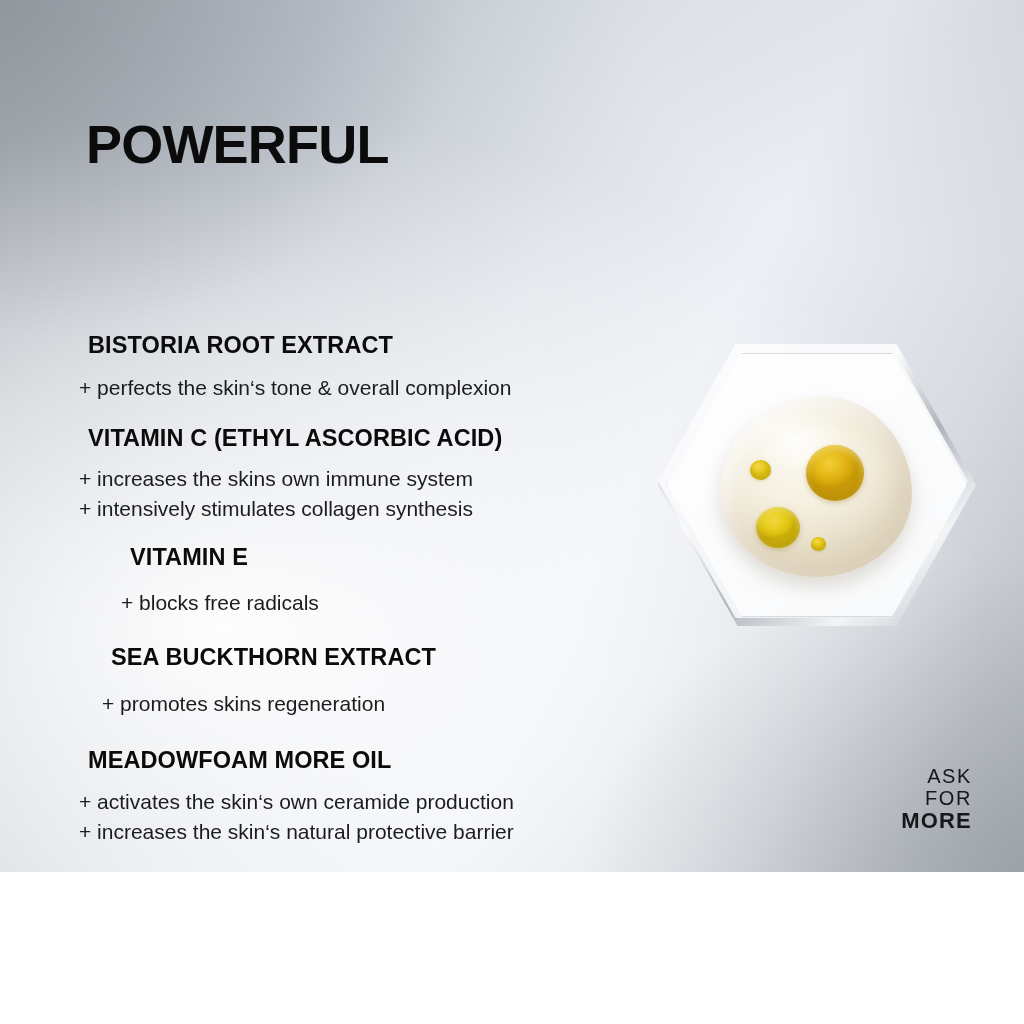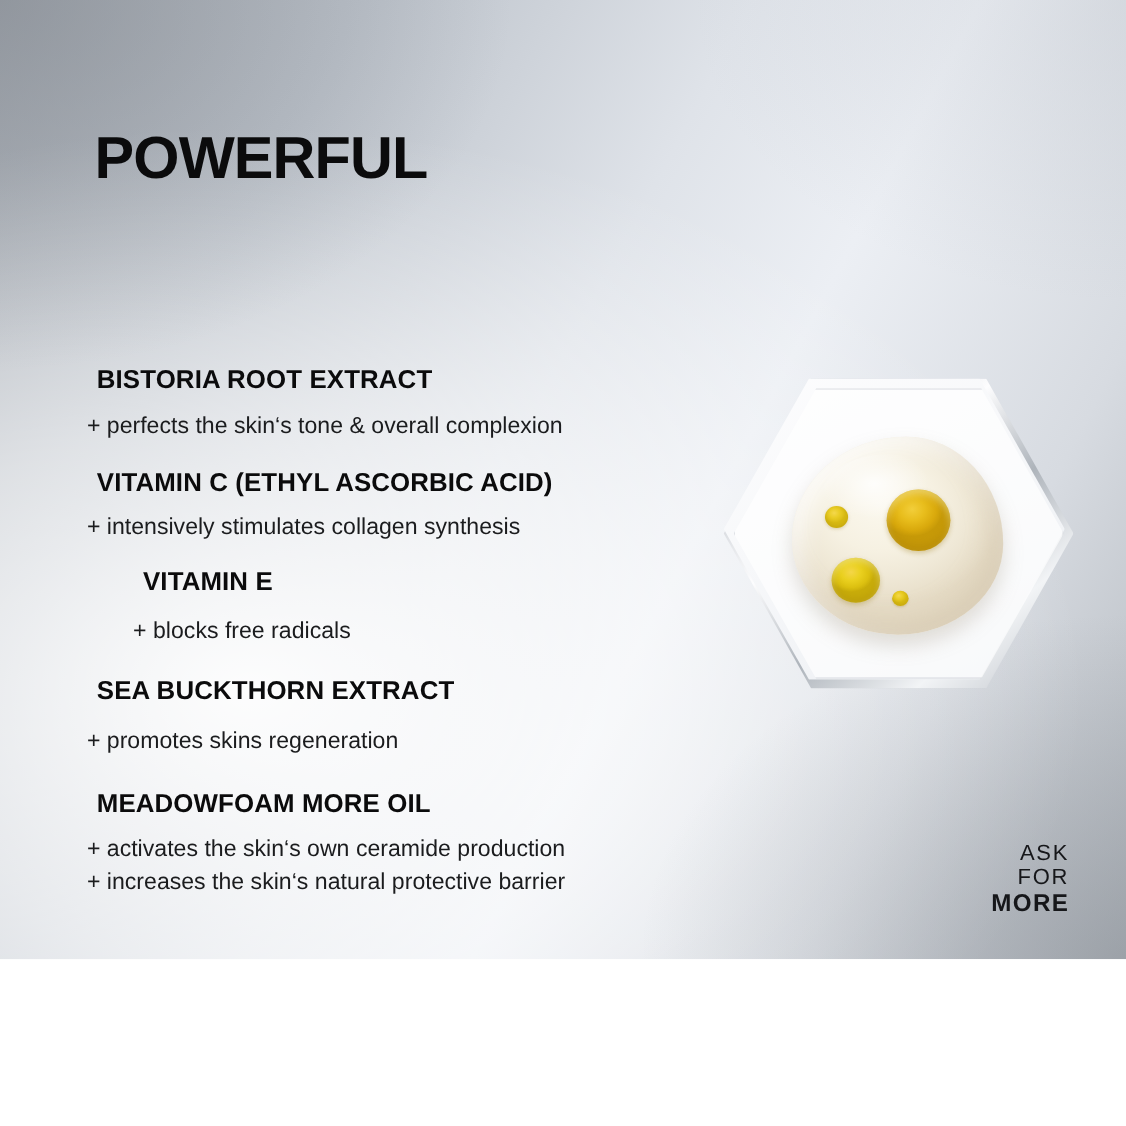--- a/index.html
+++ b/index.html
@@ -70,21 +70,21 @@
     font-weight: normal;
   }
 
   
   .ing-block.b0 { margin-bottom: 22px; }
   .ing-block.b0 .ing-name { margin-bottom: 14px; }
   .ing-block.b1 { margin-bottom: 21px; }
   .ing-block.b1 .ing-name { margin-bottom: 12px; }
   .ing-block.b2 { margin-bottom: 26px; padding-left: 42px; }
   .ing-block.b2 .ing-name { margin-bottom: 17px; }
-  .ing-block.b3 { margin-bottom: 28px; }
+  .ing-block.b3 { margin-bottom: 28px; padding-left: 23px; }
   .ing-block.b3 .ing-name { margin-bottom: 18px; }
   .ing-block.b4 .ing-name { margin-bottom: 13px; }
 
   
   #product {
     position: absolute;
     left: 658px;
     top: 344px;
     width: 318px;
     height: 282px;
@@ -206,20 +206,21 @@
     <div class="ing-block b0">
       <div class="ing-name">BISTORIA ROOT EXTRACT</div>
       <div class="ing-benefits">
         <div class="benefit">+ perfects the skin‘s tone &amp; overall complexion</div>
       </div>
     </div>
 
     <div class="ing-block b1">
       <div class="ing-name">VITAMIN C (ETHYL ASCORBIC ACID)</div>
       <div class="ing-benefits">
+        <div class="benefit">+ increases the skins own immune system</div>
         <div class="benefit">+ intensively stimulates collagen synthesis</div>
       </div>
     </div>
 
     <div class="ing-block b2">
       <div class="ing-name">VITAMIN E</div>
       <div class="ing-benefits">
         <div class="benefit">+ blocks free radicals</div>
       </div>
     </div>

